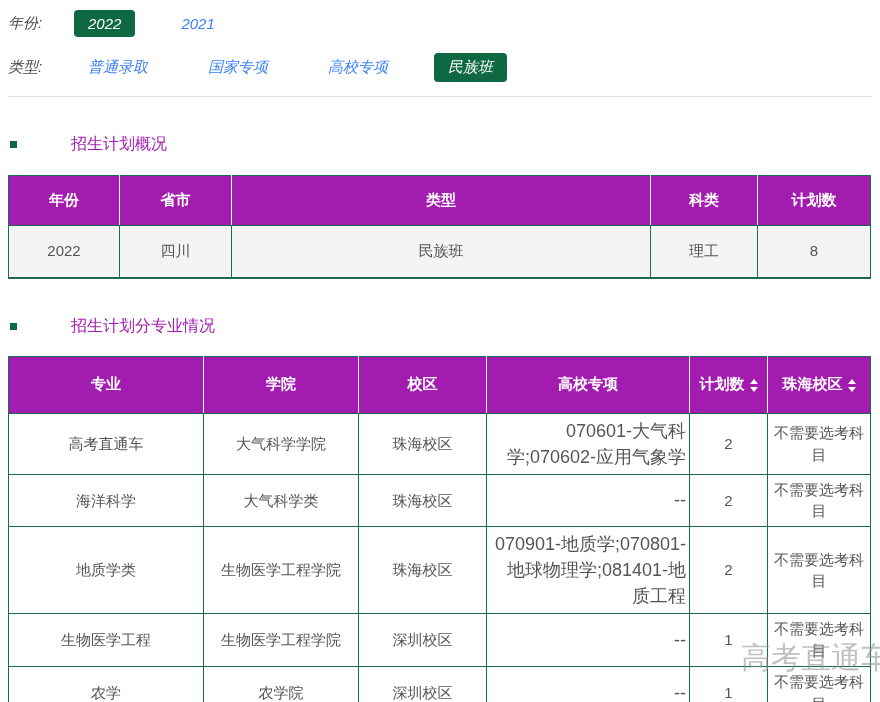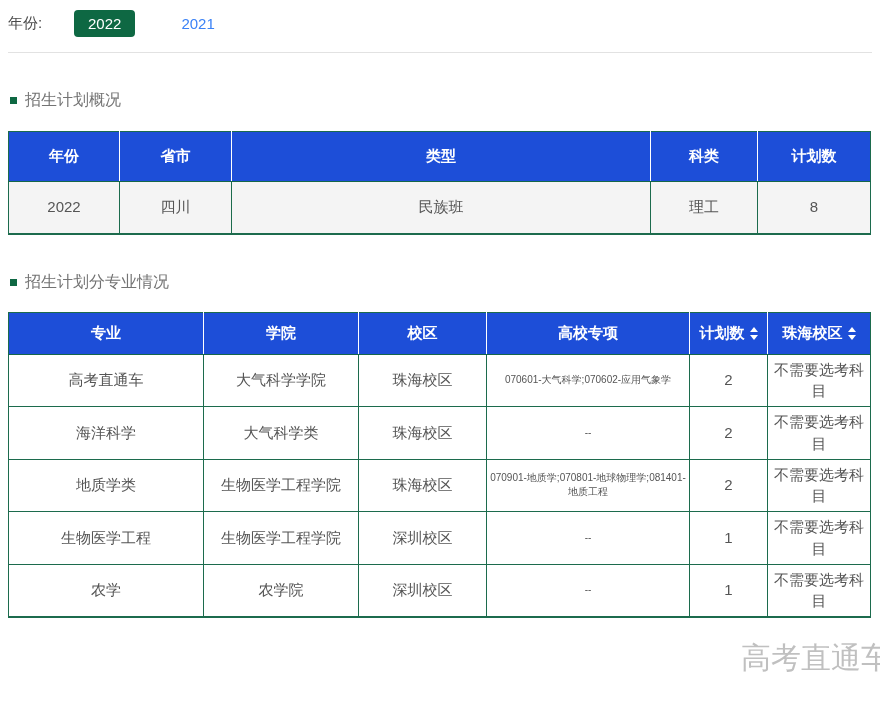--- a/index.html
+++ b/index.html
@@ -6,66 +6,66 @@
   html, body { width: 880px; height: 702px; }
   body {
     font-family: "Liberation Sans", "DejaVu Sans", sans-serif;
     background: #ffffff;
     position: relative;
     overflow: hidden;
   }
   .page { padding: 8px 8px 0 8px; }
 
   
-  .filter-row { display: flex; align-items: center; height: 31px; margin-bottom: 13px; }
+  .filter-row { display: flex; align-items: center; height: 31px; margin-bottom: 13px; font-style: italic; }
   .filter-label { width: 52px; font-size: 15px; color: #4a4a4a; flex-shrink: 0; }
   .filter-opts { display: flex; align-items: center; margin-left: 14px; }
   .filter-opt {
     font-size: 15px; color: #3b82f6; cursor: pointer;
     margin-right: 32px; padding: 5px 14px;
   }
   .filter-opt.active {
     background: #0e6843; color: #ffffff; border-radius: 4px;
   }
 
   .divider { border-bottom: 1px solid #e2e2e2; margin-top: 1px; }
 
   
   .section-title { display: flex; align-items: center; margin: 37px 0 0 2px; }
   .bullet { width: 7px; height: 7px; background: #0e6843; margin-right: 8px; flex-shrink: 0; }
-  .section-title span.txt { font-size: 16px; color: #737373; }
+  .section-title span.txt { font-size: 16px; color: #a21caf; margin-left: 46px; }
 
   
   table {
     border-collapse: collapse;
     width: 862px;
     margin-top: 20px;
     table-layout: fixed;
   }
   th {
-    background: #1d4ed8; color: #ffffff; font-size: 15px; font-weight: bold;
+    background: #a21caf; color: #ffffff; font-size: 15px; font-weight: bold;
     border-right: 1px solid #ffffff;
     border-bottom: 1px solid #15664a;
     text-align: center; vertical-align: middle;
   }
   th:last-child { border-right: none; }
   table { border: 1px solid #1c6b4d; border-bottom-width: 2px; }
   td {
     border: 1px solid #1c6b4d;
     font-size: 15px; color: #555555;
     text-align: center; vertical-align: middle;
     padding: 4px 2px;
     line-height: 1.45;
   }
   .t1 th { height: 50px; }
   .t1 td { height: 52px; background: #f4f4f4; }
   .t2 { margin-top: 19px; }
-  .t2 th { height: 42px; }
+  .t2 th { height: 57px; }
   .t2 td { height: 51px; background: #ffffff; }
-  .t2 td.small { font-size: 10px; padding: 4px 3px; }
+  .t2 td.small { font-size: 18px; padding: 4px 3px; text-align: right; }
 
   
   .sort-icon {
     display: inline-flex; flex-direction: column; align-items: center;
     gap: 3px; margin-left: 5px; vertical-align: middle; cursor: pointer;
   }
   .sort-icon .tri-up {
     width: 0; height: 0;
     border-left: 4px solid transparent; border-right: 4px solid transparent;
     border-bottom: 5px solid #ffffff;
@@ -95,20 +95,29 @@
 
   <div class="filter-row">
     <span class="filter-label">年份:</span>
     <div class="filter-opts">
       <span class="filter-opt active">2022</span>
       <span class="filter-opt">2021</span>
     </div>
   </div>
 
 
+  <div class="filter-row">
+    <span class="filter-label">类型:</span>
+    <div class="filter-opts">
+      <span class="filter-opt">普通录取</span>
+      <span class="filter-opt">国家专项</span>
+      <span class="filter-opt">高校专项</span>
+      <span class="filter-opt active">民族班</span>
+    </div>
+  </div>
 
   <div class="divider"></div>
 
   <div class="section-title">
     <span class="bullet"></span>
     <span class="txt">招生计划概况</span>
   </div>
 
   <table class="t1">
     <colgroup>

